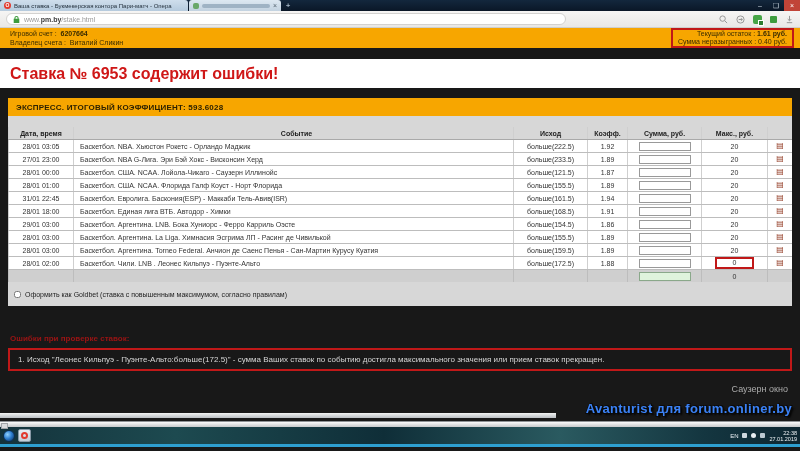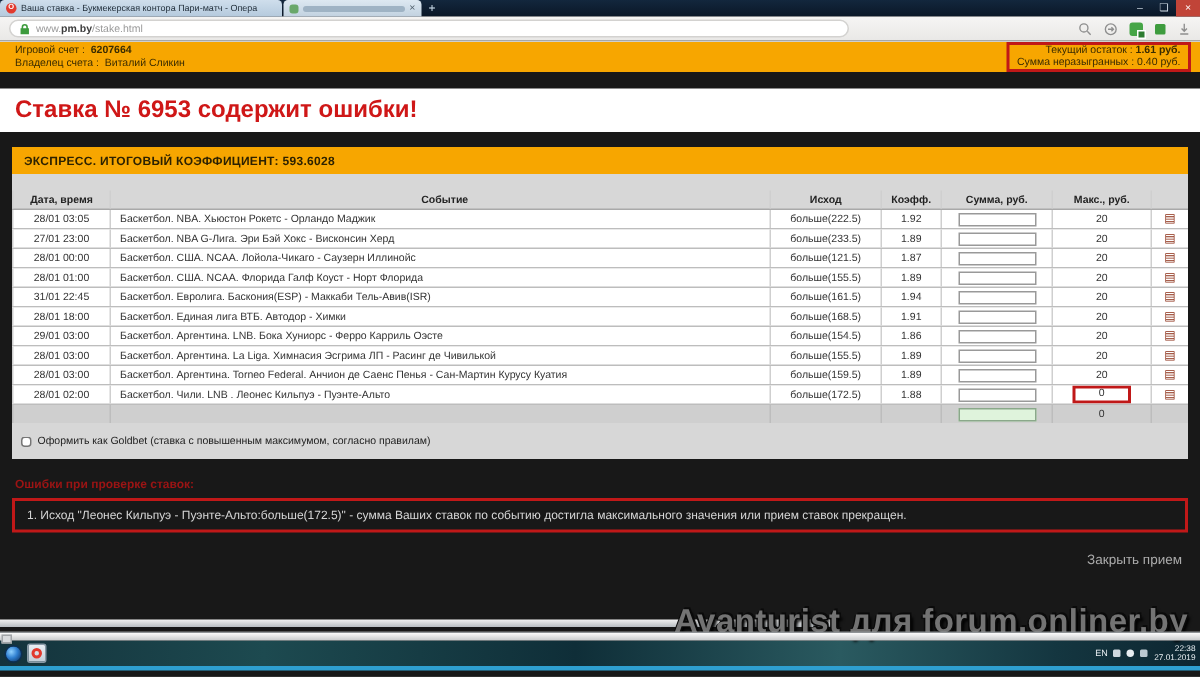--- a/index.html
+++ b/index.html
@@ -61,29 +61,29 @@
   .sum-input{width:52px;height:9px;border:1px solid #999;background:#fff;padding:0;}
   .stat-icon{font-size:8px;color:#8a2b12;line-height:1;}
   .red-frame-cell{border:2px solid #c01818;padding:0 16px;line-height:8px;}
   .trow.total{background:#cfcfcf;border-bottom:none;height:12px;}
   .trow.total .cell{border-color:#bdbdbd;}
   .sum-input.green{background:#dff3dc;border-color:#8aa88a;}
   .goldbet{margin-top:9px;display:flex;align-items:center;gap:4px;padding:0 6px;font-size:7px;color:#222;}
   .goldbet input{width:7px;height:7px;margin:0;}
 
   
-  .black-area{height:97px;background:#181818;padding-top:12px;}
+  .black-area{height:97px;background:#181818;padding-top:28px;}
   .err-heading{font-size:8px;font-weight:bold;color:#9c1414;padding:0 10px;}
   .err-box{margin:5px 8px 0;border:2px solid #c01818;padding:5px 8px;font-size:8px;color:#d6d6d6;}
   .close-link{margin-top:13px;text-align:right;padding-right:12px;font-size:9px;color:#ababab;}
 
   
   .wm-band{position:relative;height:18px;background:#181818;}
   .wm-stripe{position:absolute;left:0;top:10px;width:556px;height:5px;background:linear-gradient(#f2f2f2,#b9bec2);}
-  .wm-text{position:absolute;right:8px;top:-2px;font-size:22px;font-weight:bold;color:#737373;letter-spacing:.3px;text-shadow:1px 1px 0 #0a0a0a,-1px 1px 0 #0a0a0a,1px -1px 0 #0a0a0a,2px 2px 2px #000;}
+  .wm-text{position:absolute;right:8px;top:-2px;font-size:13px;font-weight:bold;color:#3b82f6;letter-spacing:.3px;text-shadow:1px 1px 0 #0a0a0a,-1px 1px 0 #0a0a0a,1px -1px 0 #0a0a0a,2px 2px 2px #000;}
   .scroll-stripe{height:6px;background:linear-gradient(#fbfbfb,#c7c9cb);border-top:1px solid #8f9396;position:relative;}
   .scroll-stripe::before{content:"";position:absolute;left:1px;top:1px;width:5px;height:4px;background:#d9dbdd;border:1px solid #a2a5a8;}
 
   .taskbar{height:17px;background:linear-gradient(90deg,#14333c,#1d4a50 22%,#0f2e38 48%,#2a5a60 70%,#143640 88%,#0d2631);display:flex;align-items:center;padding:0 3px;gap:3px;}
   .start-orb{width:12px;height:12px;border-radius:50%;background:radial-gradient(circle at 35% 35%,#8fd1ff,#2f7fd0 45%,#1a4f8a 75%);border:1px solid #0c2f52;flex:0 0 auto;}
   .task-opera{width:13px;height:13px;background:linear-gradient(#e8eef3,#c3ced8);border:1px solid #8899a6;border-radius:2px;display:flex;align-items:center;justify-content:center;flex:0 0 auto;}
   .task-opera i{width:7px;height:7px;border-radius:50%;border:2px solid #e23a2e;display:block;}
   .tray{margin-left:auto;display:flex;align-items:center;gap:4px;}
   .tray-lang{font-size:6px;color:#e8eef2;}
   .tray-ic{width:5px;height:5px;border-radius:1px;}
@@ -342,21 +342,21 @@
       <input type="checkbox" style="">
       <span>Оформить как Goldbet (ставка с повышенным максимумом, согласно правилам)</span>
     </label>
   </div>
 
   <div class="black-area">
     <div class="err-heading">Ошибки при проверке ставок:</div>
     <div class="err-box">
       <span>1. Исход "Леонес Кильпуэ - Пуэнте-Альто:больше(172.5)" - сумма Ваших ставок по событию достигла максимального значения или прием ставок прекращен.</span>
     </div>
-    <div class="close-link">Закрыть прием</div>
+    <div class="close-link">Саузерн окно</div>
   </div>
 
   <div class="wm-band">
     <div class="wm-stripe"></div>
     <div class="wm-text">Avanturist для forum.onliner.by</div>
   </div>
 
   <div class="scroll-stripe"></div>
 
   <div class="taskbar">

